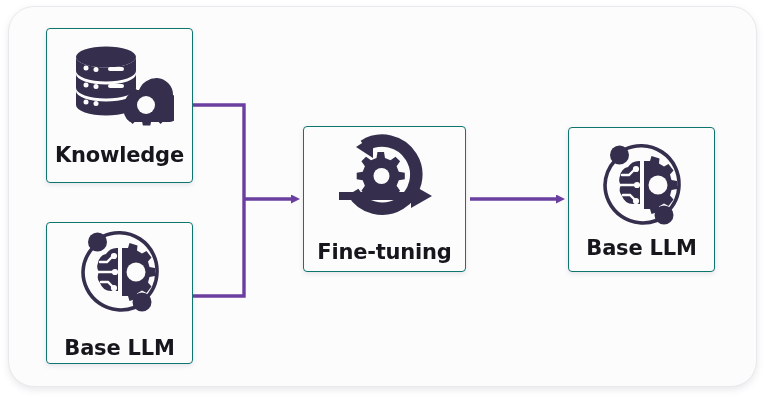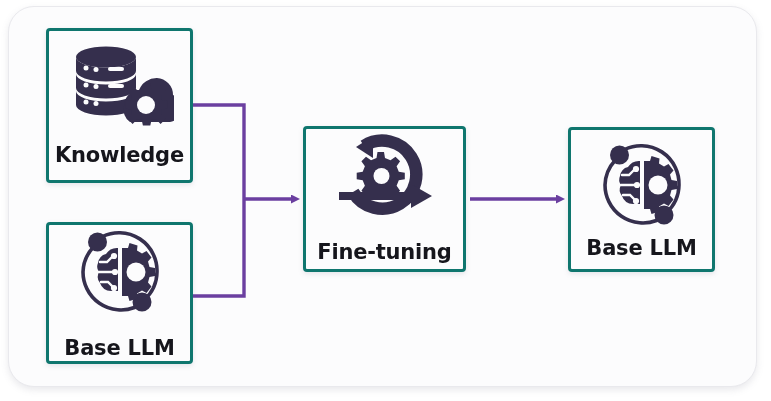--- a/index.html
+++ b/index.html
@@ -30,21 +30,21 @@
     border: 1px solid #e9e9ed;
     border-radius: 26px;
     box-shadow: 0 3px 7px rgba(120,120,135,0.16);
   }
 
   
   .node {
     position: absolute;
     box-sizing: border-box;
     background: #fcfcfd;
-    border: 3px solid #0f766e;
+    border: 1px solid #0f766e;
     border-radius: 4px;
     box-shadow: 0 2px 5px rgba(120,120,140,0.17);
     display: flex;
     flex-direction: column;
     align-items: center;
     justify-content: center;
   }
 
   .node-icon {
     display: block;

